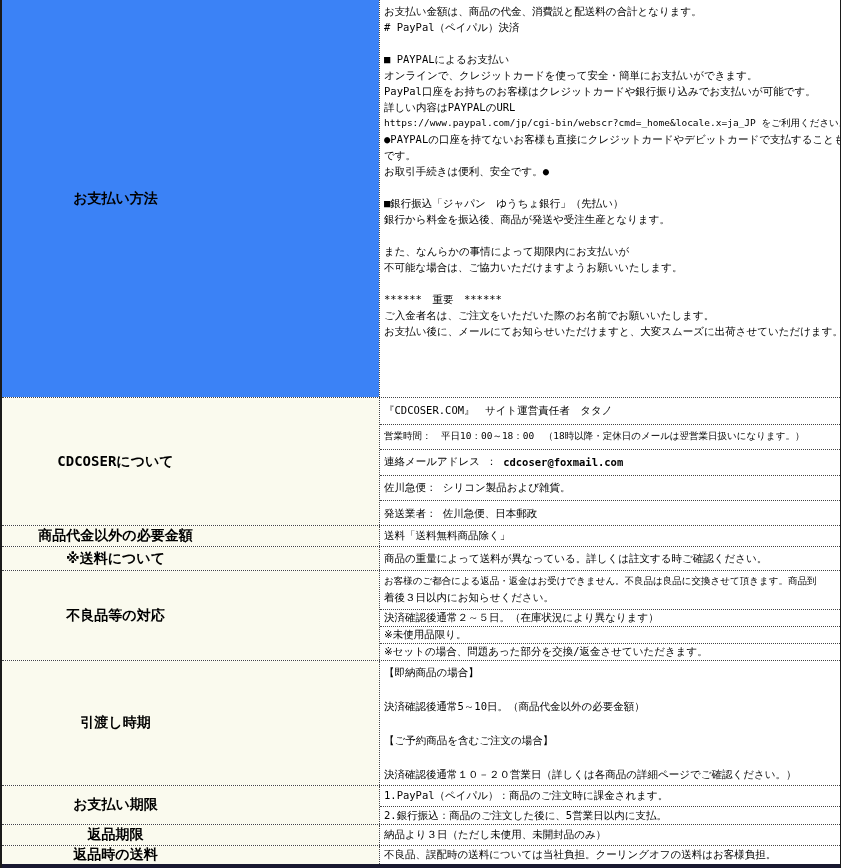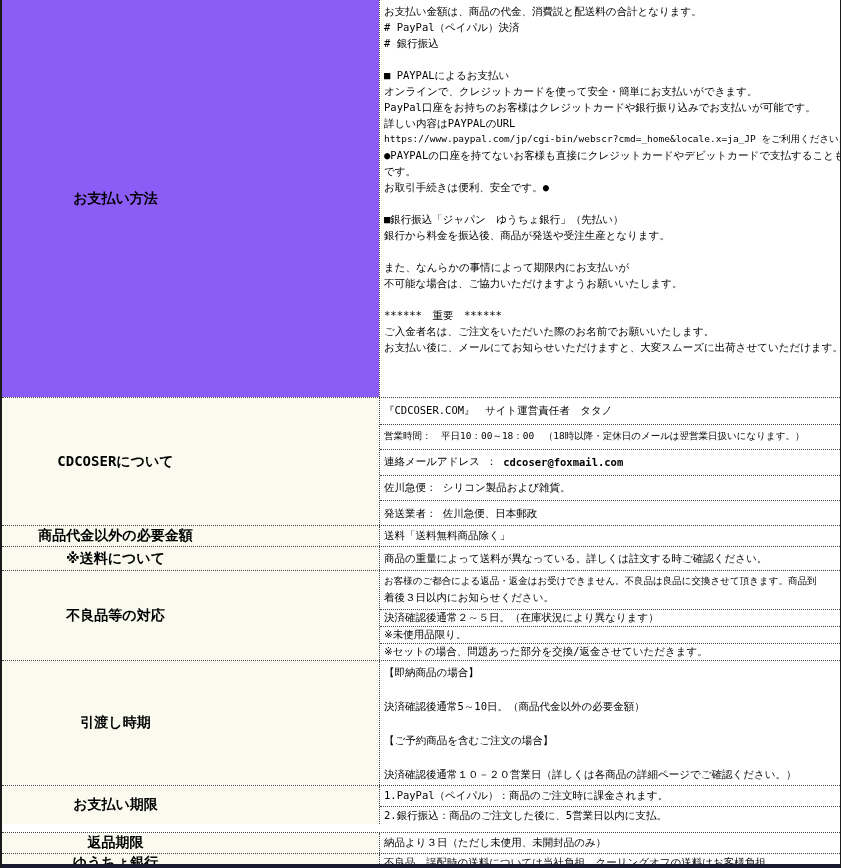--- a/index.html
+++ b/index.html
@@ -9,53 +9,52 @@
     font-size:10.5px;box-sizing:border-box;overflow:hidden;
     border-left:2px solid #1a1a1a;border-right:1px solid #1a1a1a;
   }
   .row{display:flex;box-sizing:border-box;width:100%;}
   .row + .row{border-top:1px dotted #444;}
   .hd{
     width:377px;flex:none;display:flex;align-items:center;justify-content:center;
     padding-right:150px;box-sizing:border-box;font-weight:bold;font-size:14px;
     background:#FAFAEE;white-space:pre;
   }
-  .row1 .hd{background:#8b5cf6;}
+  .row1 .hd{background:#3b82f6;}
   .bd{flex:1;border-left:1px dotted #444;box-sizing:border-box;overflow:hidden;background:#fff;min-width:0;}
   .ln{line-height:16px;min-height:16px;white-space:pre;padding-left:4px;overflow:hidden;}
   .lns{padding-top:3px;}
   .s{font-size:9.5px;}
   .sub + .sub{border-top:1px dotted #444;}
   .crow{display:flex;align-items:center;padding-left:4px;box-sizing:border-box;white-space:pre;overflow:hidden;}
   .full{height:100%;}
   .row1{height:397px;}
   .row2{height:128px;}  .row2 .crow{height:25.6px;}
   .row3{height:21px;}
   .row4{height:24px;}
   .row5{height:90px;}
   .row5 .subtxt{height:36px;padding-top:2px;}
   .row5 .r2{height:17px;} .row5 .r3{height:17px;} .row5 .r4{height:17px;}
   .row6{height:125px;} .row6 .ln{line-height:17px;min-height:17px;}
   .row7{height:39px;}  .row7 .crow{height:19.5px;}
-  .row8{height:21px;margin-top:8px;}
+  .row8{height:21px;}
   .row9{height:19px;}
   .email{font-weight:bold;}
   .footbar{position:absolute;left:0;right:0;bottom:0;height:4px;background:#191930;}
 </style>
 </head>
 <body>
 
 <div class="page">
 
   <div class="row row1">
     <div class="hd">お支払い方法</div>
     <div class="bd lns">
       <div class="ln">お支払い金額は、商品の代金、消費説と配送料の合計となります。</div>
       <div class="ln"># PayPal（ペイパル）決済</div>
-      <div class="ln"># 銀行振込</div>
       <div class="ln"></div>
       <div class="ln">■ PAYPALによるお支払い</div>
       <div class="ln">オンラインで、クレジットカードを使って安全・簡単にお支払いができます。</div>
       <div class="ln">PayPal口座をお持ちのお客様はクレジットカードや銀行振り込みでお支払いが可能です。</div>
       <div class="ln">詳しい内容はPAYPALのURL</div>
       <div class="ln s">https://www.paypal.com/jp/cgi-bin/webscr?cmd=_home&amp;locale.x=ja_JP をご利用ください。</div>
       <div class="ln">●PAYPALの口座を持てないお客様も直接にクレジットカードやデビットカードで支払することも可能</div>
       <div class="ln">です。</div>
       <div class="ln">お取引手続きは便利、安全です。●</div>
       <div class="ln"></div>
@@ -131,20 +130,20 @@
   </div>
 
   <div class="row row8">
     <div class="hd">返品期限</div>
     <div class="bd">
       <div class="crow full">納品より３日（ただし未使用、未開封品のみ）</div>
     </div>
   </div>
 
   <div class="row row9">
-    <div class="hd">ゆうちょ銀行</div>
+    <div class="hd">返品時の送料</div>
     <div class="bd">
       <div class="crow full">不良品、誤配時の送料については当社負担。クーリングオフの送料はお客様負担。</div>
     </div>
   </div>
 
   <div class="footbar"></div>
 </div>
 
 </body></html>

